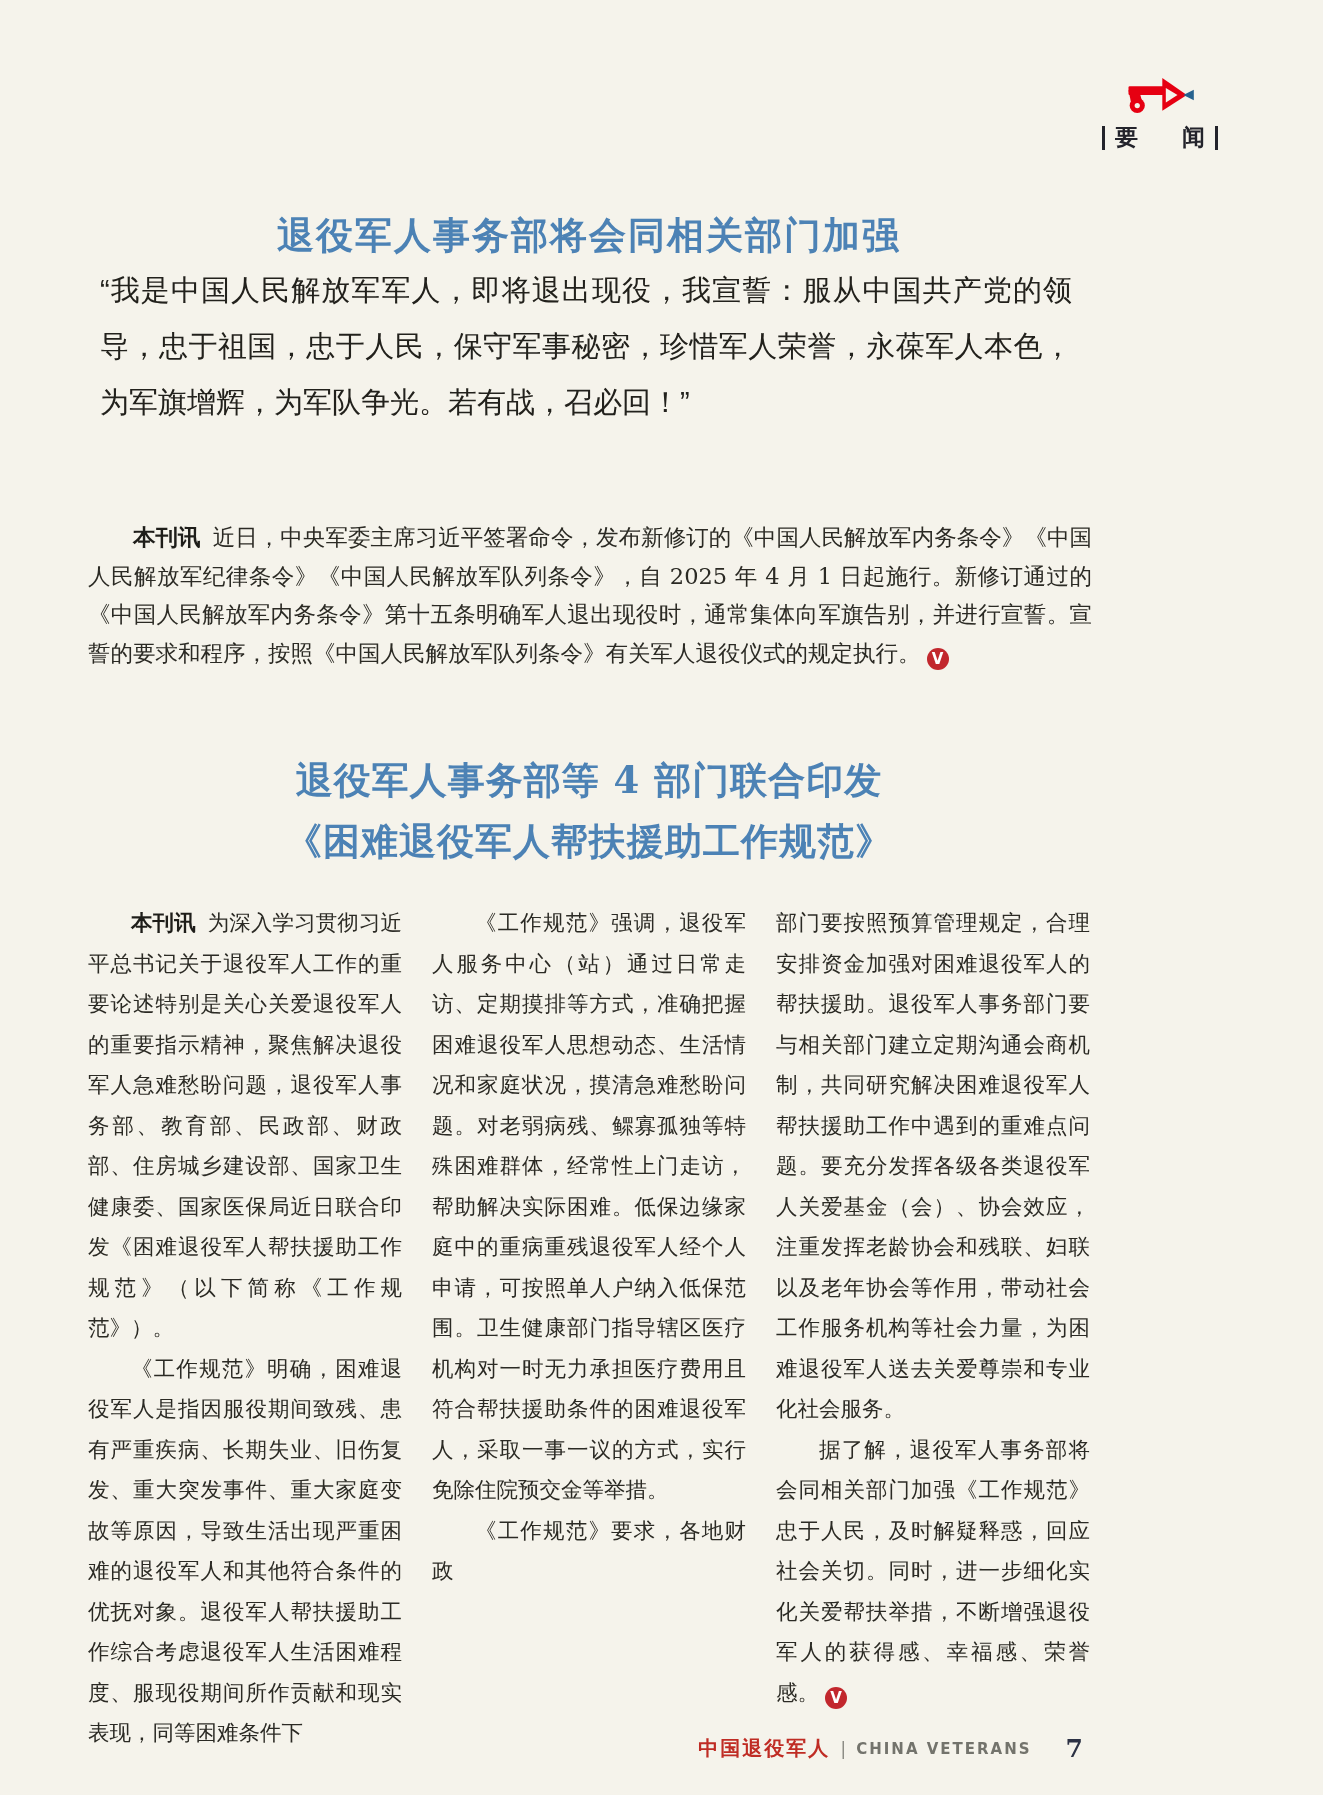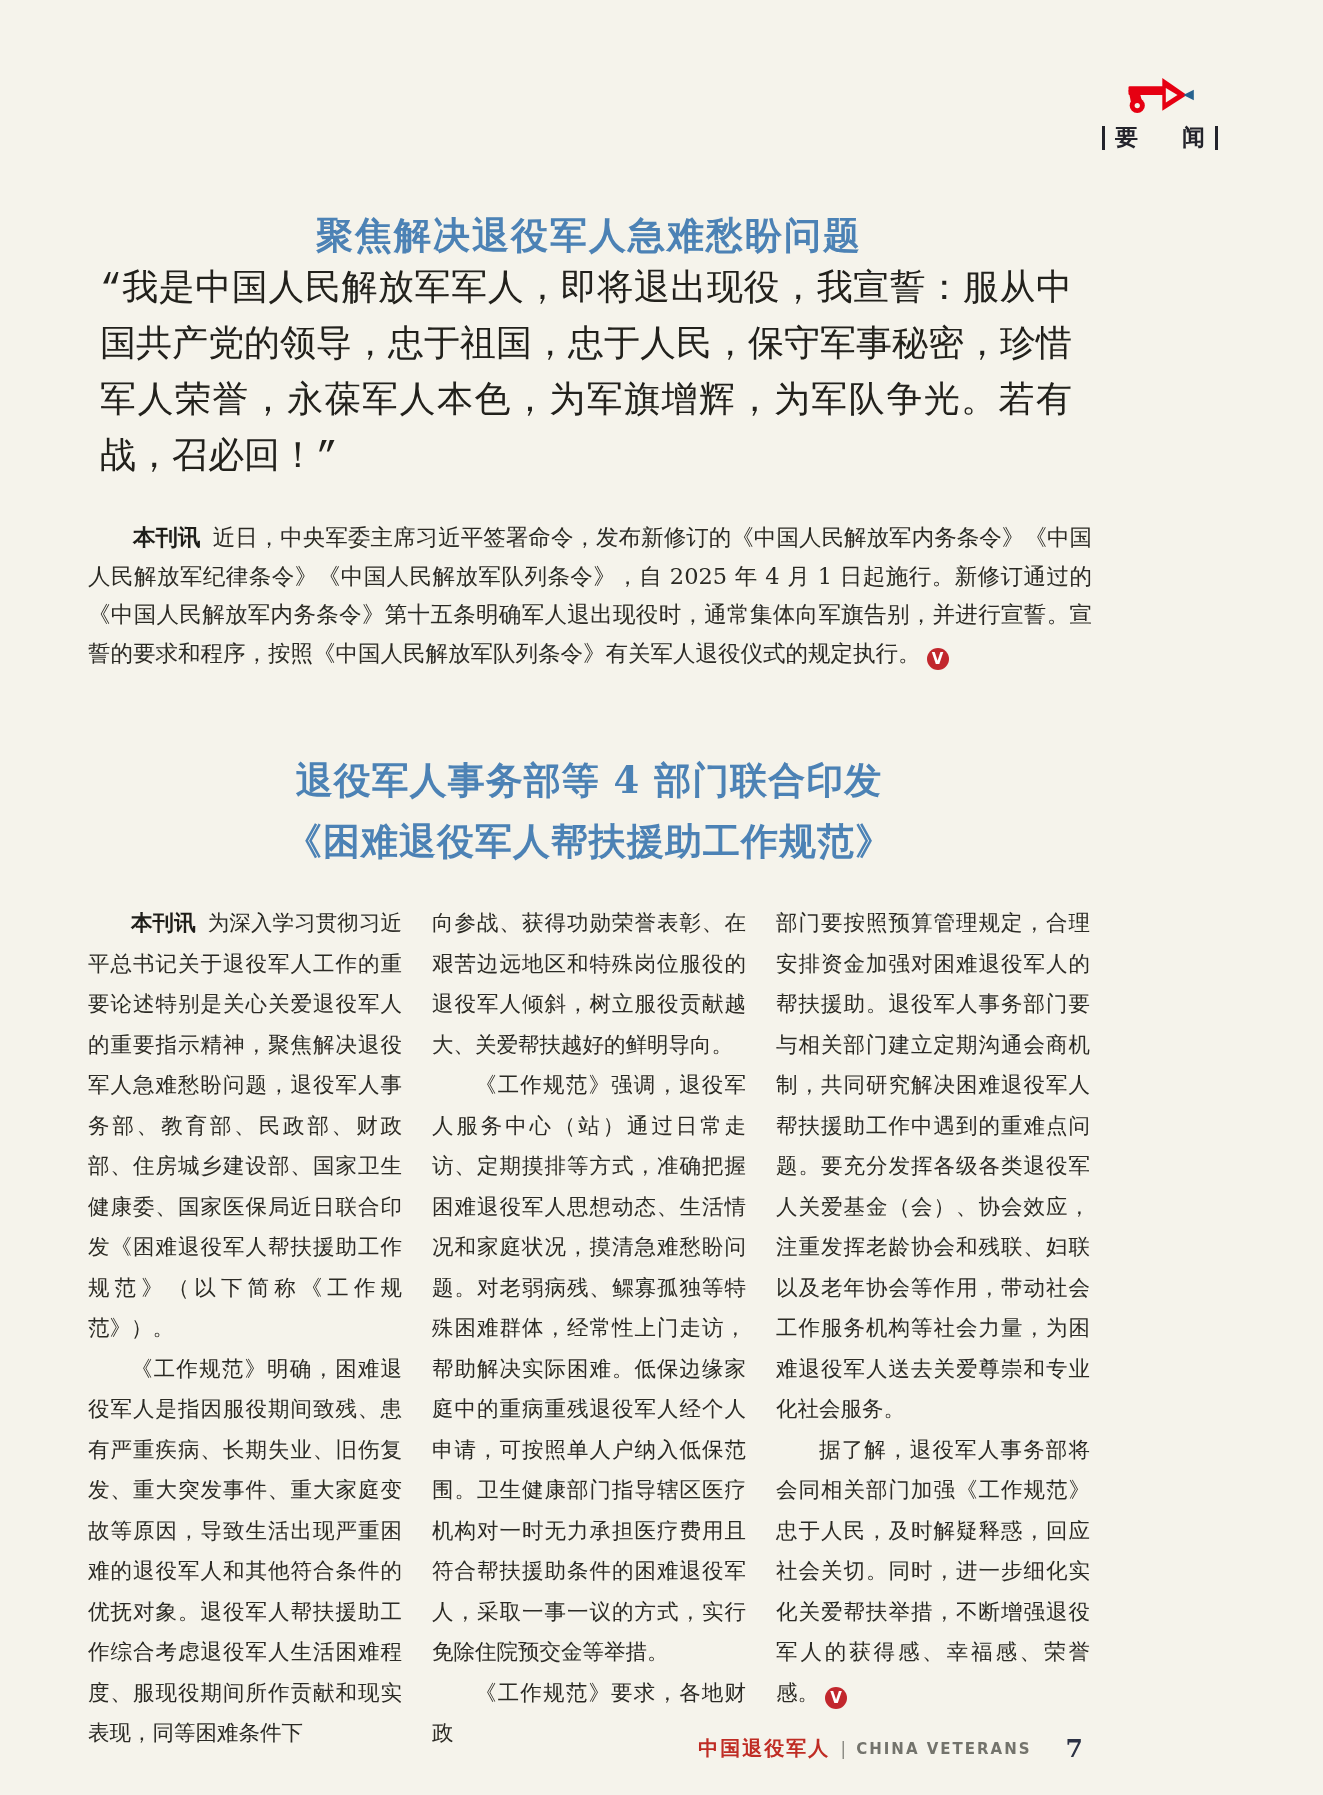--- a/index.html
+++ b/index.html
@@ -18,22 +18,22 @@
   }
   .vbar{display:inline-block;width:3px;height:24px;background:#23232b;}
   .section-label .txt{letter-spacing:18px;margin-right:-18px;}
   
   .a1-title{
     position:absolute;left:88px;top:186px;width:1002px;text-align:center;
     font-size:37px;font-weight:bold;color:#4c82b5;letter-spacing:2px;
   }
   .oath{
     position:absolute;left:100px;top:262px;width:972px;
-    font-family:Liberation Mono, monospace;
-    font-size:36px;line-height:56px;color:#22211c;text-align:justify;
+    font-family:Liberation Sans, sans-serif;
+    font-size:29px;line-height:56px;color:#22211c;text-align:justify;
   }
   .a1-body{
     position:absolute;left:88px;top:470px;width:1004px;
     font-size:22.5px;line-height:38.5px;text-align:justify;color:#2b2a24;
   }
   .a1-body .lead, .col .lead{
     font-family:"DejaVu Sans","Liberation Sans",sans-serif;
     font-weight:bold;margin-right:12px;color:#1e1d19;
   }
   .indent{text-indent:2em;margin-top:48px;}
@@ -86,40 +86,39 @@
       <polygon points="70,23 90,35 70,48" fill="#f5f3eb"></polygon>
       <polygon points="118,26 100,35 118,44" fill="#27628f"></polygon>
     </svg>
     <div class="section-label">
       <span class="vbar"></span>
       <span class="txt">要 闻</span>
       <span class="vbar"></span>
     </div>
   </div>
 
-  <h1 class="a1-title">聚焦解决退役军人急难愁盼问题</h1>
+  <h1 class="a1-title">退役军人事务部将会同相关部门加强</h1>
 
   <div class="oath">“我是中国人民解放军军人，即将退出现役，我宣誓：服从中国共产党的领导，忠于祖国，忠于人民，保守军事秘密，珍惜军人荣誉，永葆军人本色，为军旗增辉，为军队争光。若有战，召必回！”</div>
 
   <p class="a1-body indent">
     <b class="lead">本刊讯</b><span>近日，中央军委主席习近平签署命令，发布新修订的《中国人民解放军内务条令》《中国人民解放军纪律条令》《中国人民解放军队列条令》，自 2025 年 4 月 1 日起施行。新修订通过的《中国人民解放军内务条令》第十五条明确军人退出现役时，通常集体向军旗告别，并进行宣誓。宣誓的要求和程序，按照《中国人民解放军队列条令》有关军人退役仪式的规定执行。</span><span class="endmark">V</span>
   </p>
 
   <div class="a2-title">
     <div>退役军人事务部等 4 部门联合印发</div>
     <div>《困难退役军人帮扶援助工作规范》</div>
   </div>
 
   <div class="columns">
     <div class="col">
       <p class="indent"><b class="lead">本刊讯</b><span>为深入学习贯彻习近平总书记关于退役军人工作的重要论述特别是关心关爱退役军人的重要指示精神，聚焦解决退役军人急难愁盼问题，退役军人事务部、教育部、民政部、财政部、住房城乡建设部、国家卫生健康委、国家医保局近日联合印发《困难退役军人帮扶援助工作规范》（以下简称《工作规范》）。</span></p>
       <p class="indent"><span>《工作规范》明确，困难退役军人是指因服役期间致残、患有严重疾病、长期失业、旧伤复发、重大突发事件、重大家庭变故等原因，导致生活出现严重困难的退役军人和其他符合条件的优抚对象。退役军人帮扶援助工作综合考虑退役军人生活困难程度、服现役期间所作贡献和现实表现，同等困难条件下</span></p>
     </div>
     <div class="col">
-      <p><span>向参战、获得功勋荣誉表彰、在艰苦边远地区和特殊岗位服役的退役军人倾斜，树立服役贡献越大、关爱帮扶越好的鲜明导向。</span></p>
       <p class="indent"><span>《工作规范》强调，退役军人服务中心（站）通过日常走访、定期摸排等方式，准确把握困难退役军人思想动态、生活情况和家庭状况，摸清急难愁盼问题。对老弱病残、鳏寡孤独等特殊困难群体，经常性上门走访，帮助解决实际困难。低保边缘家庭中的重病重残退役军人经个人申请，可按照单人户纳入低保范围。卫生健康部门指导辖区医疗机构对一时无力承担医疗费用且符合帮扶援助条件的困难退役军人，采取一事一议的方式，实行免除住院预交金等举措。</span></p>
       <p class="indent"><span>《工作规范》要求，各地财政</span></p>
     </div>
     <div class="col">
       <p><span>部门要按照预算管理规定，合理安排资金加强对困难退役军人的帮扶援助。退役军人事务部门要与相关部门建立定期沟通会商机制，共同研究解决困难退役军人帮扶援助工作中遇到的重难点问题。要充分发挥各级各类退役军人关爱基金（会）、协会效应，注重发挥老龄协会和残联、妇联以及老年协会等作用，带动社会工作服务机构等社会力量，为困难退役军人送去关爱尊崇和专业化社会服务。</span></p>
       <p class="indent"><span>据了解，退役军人事务部将会同相关部门加强《工作规范》忠于人民，及时解疑释惑，回应社会关切。同时，进一步细化实化关爱帮扶举措，不断增强退役军人的获得感、幸福感、荣誉感。</span><span class="endmark">V</span></p>
     </div>
   </div>
 
   <div class="footer">

